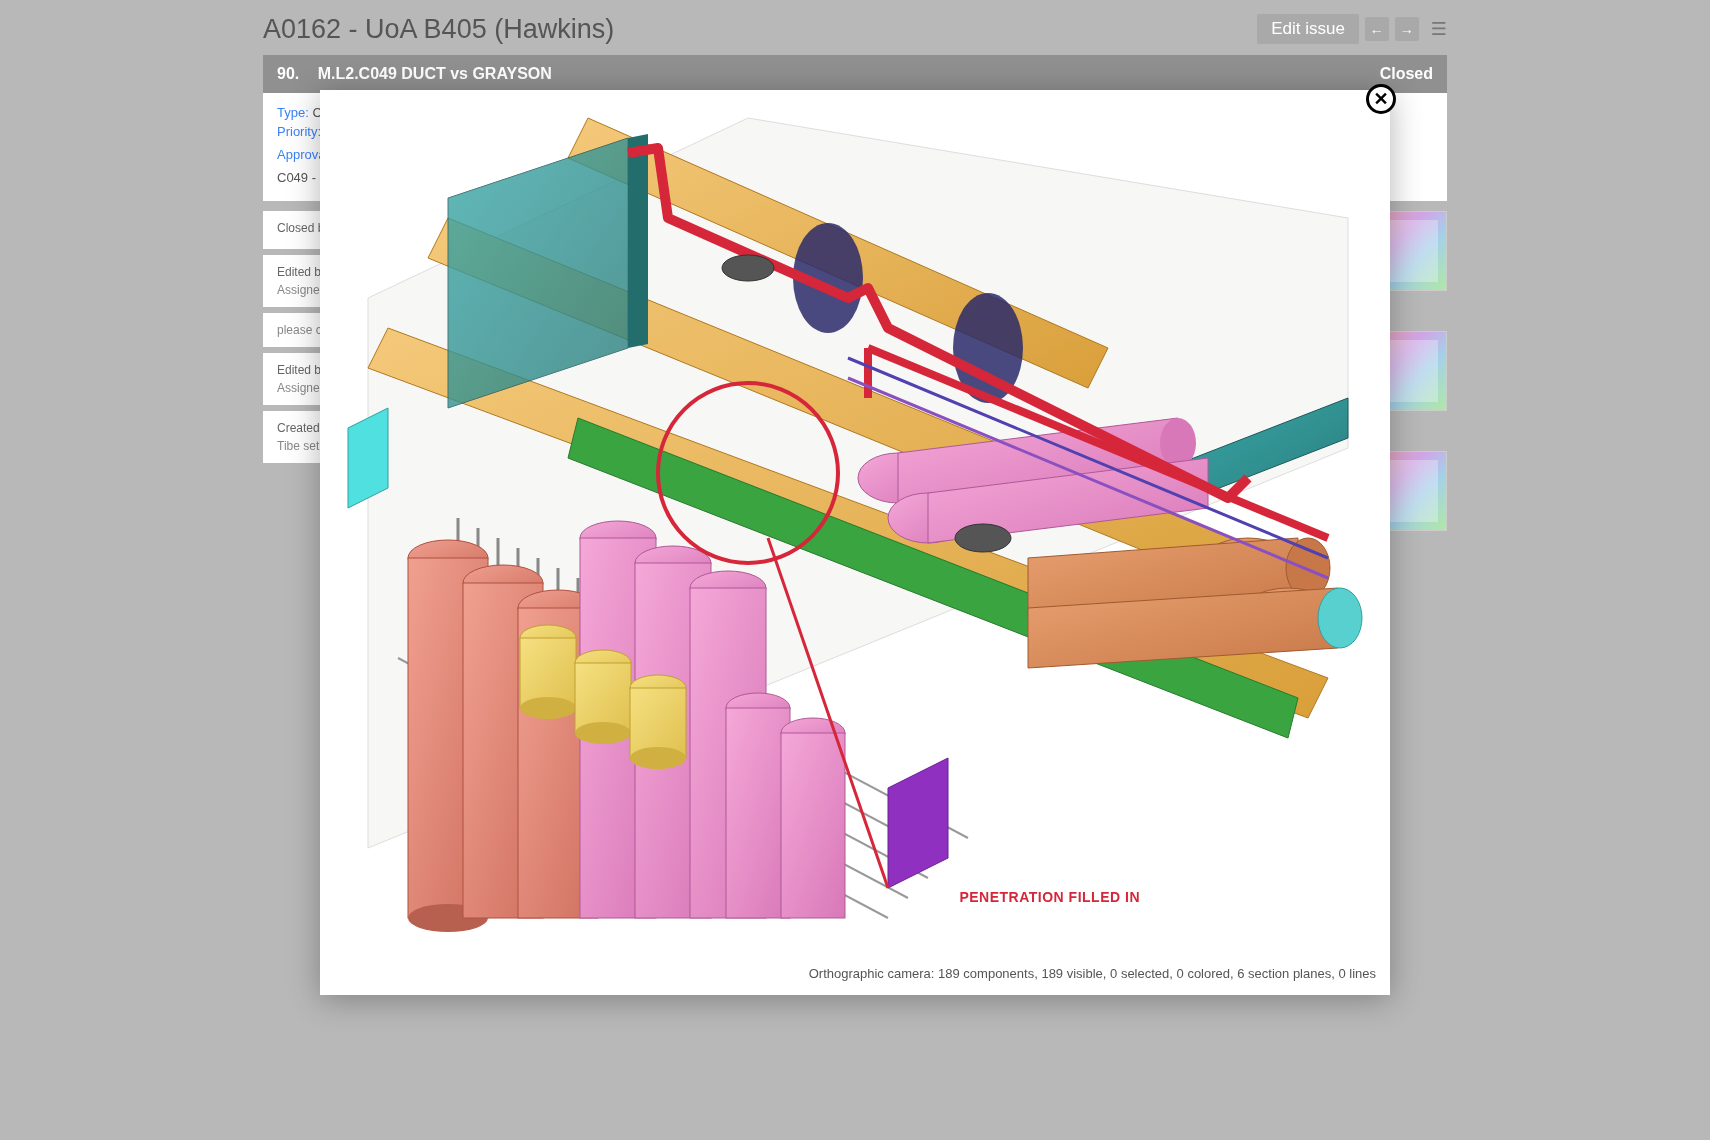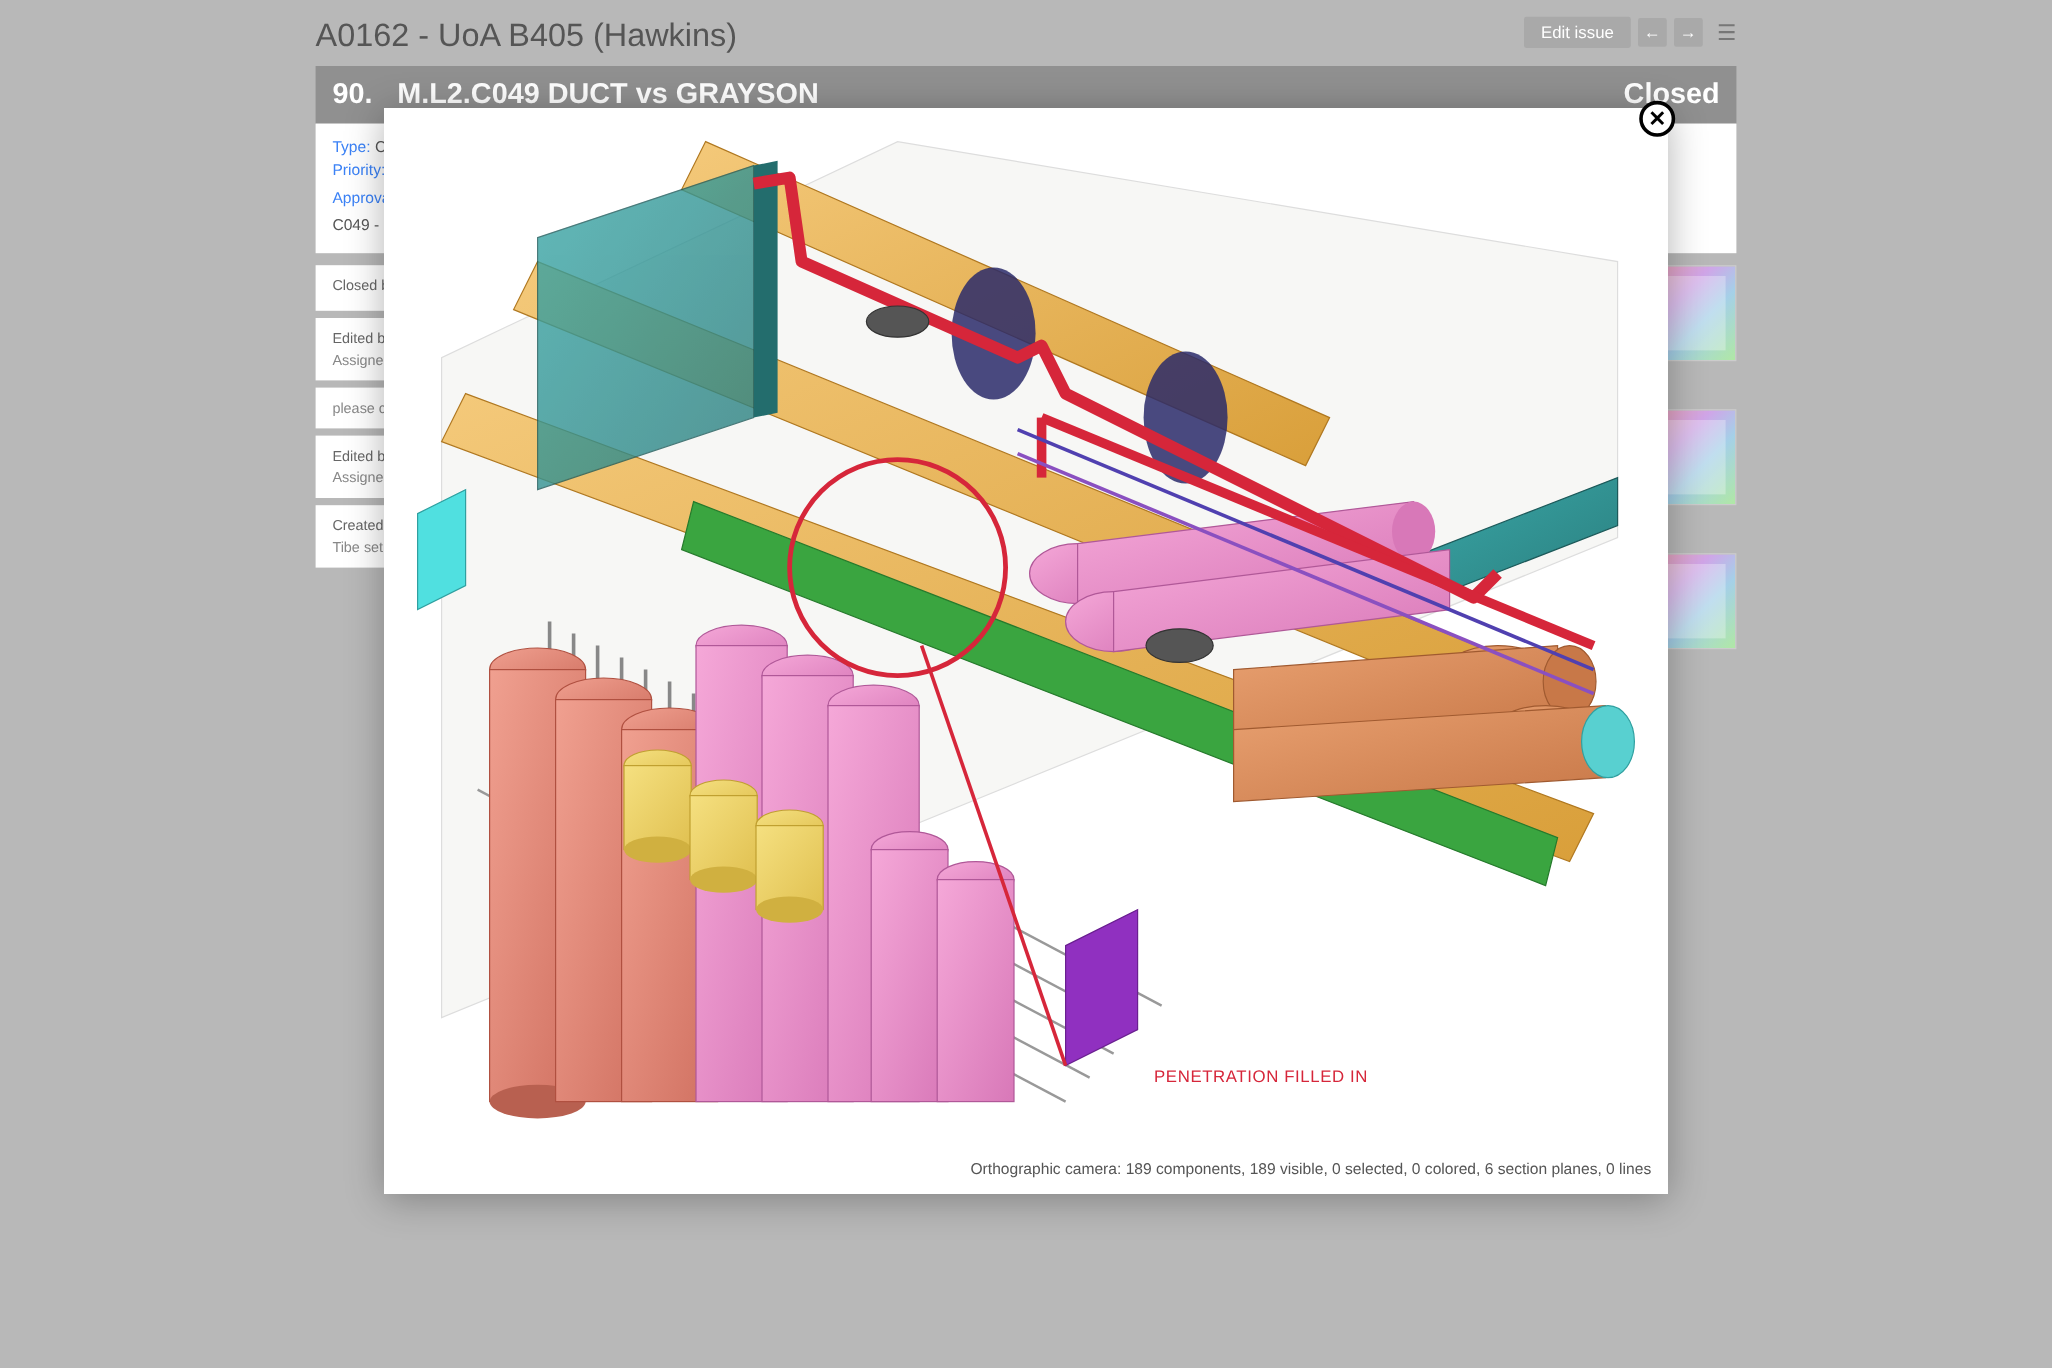--- a/index.html
+++ b/index.html
@@ -33,21 +33,21 @@
 .header-controls {
   display: flex;
   gap: 6px;
   align-items: center;
 }
 .edit-btn {
   background: #a9a9a9;
   color: #fff;
   border: none;
   padding: 5px 14px;
-  font-size: 14px;
+  font-size: 17px;
   border-radius: 2px;
 }
 .nav-btn {
   background: #a9a9a9;
   color: #fff;
   border: none;
   width: 24px;
   height: 24px;
   font-size: 14px;
   border-radius: 2px;
@@ -60,21 +60,21 @@
   font-size: 18px;
   padding-left: 6px;
 }
 .issue-banner {
   background: #909090;
   color: #fff;
   padding: 10px 14px;
   display: flex;
   justify-content: space-between;
   align-items: center;
-  font-size: 24px;
+  font-size: 16px;
   font-weight: 600;
 }
 .issue-banner .num { margin-right: 14px; }
 .info-panel {
   background: #fff;
   padding: 12px 14px;
   font-size: 13px;
   color: #777;
 }
 .info-panel .info-row { margin-bottom: 4px; }
@@ -165,21 +165,21 @@
   width: 100%;
   height: 100%;
   display: block;
 }
 .annotation-text {
   position: absolute;
   bottom: 55px;
   right: 250px;
   color: #d6263a;
   font-size: 14px;
-  font-weight: 400;
+  font-weight: 700;
   letter-spacing: 0.5px;
 }
 .modal-footer {
   padding: 6px 14px 0;
   font-size: 13px;
   color: #555;
   text-align: right;
 }
 </style>
 </head>

